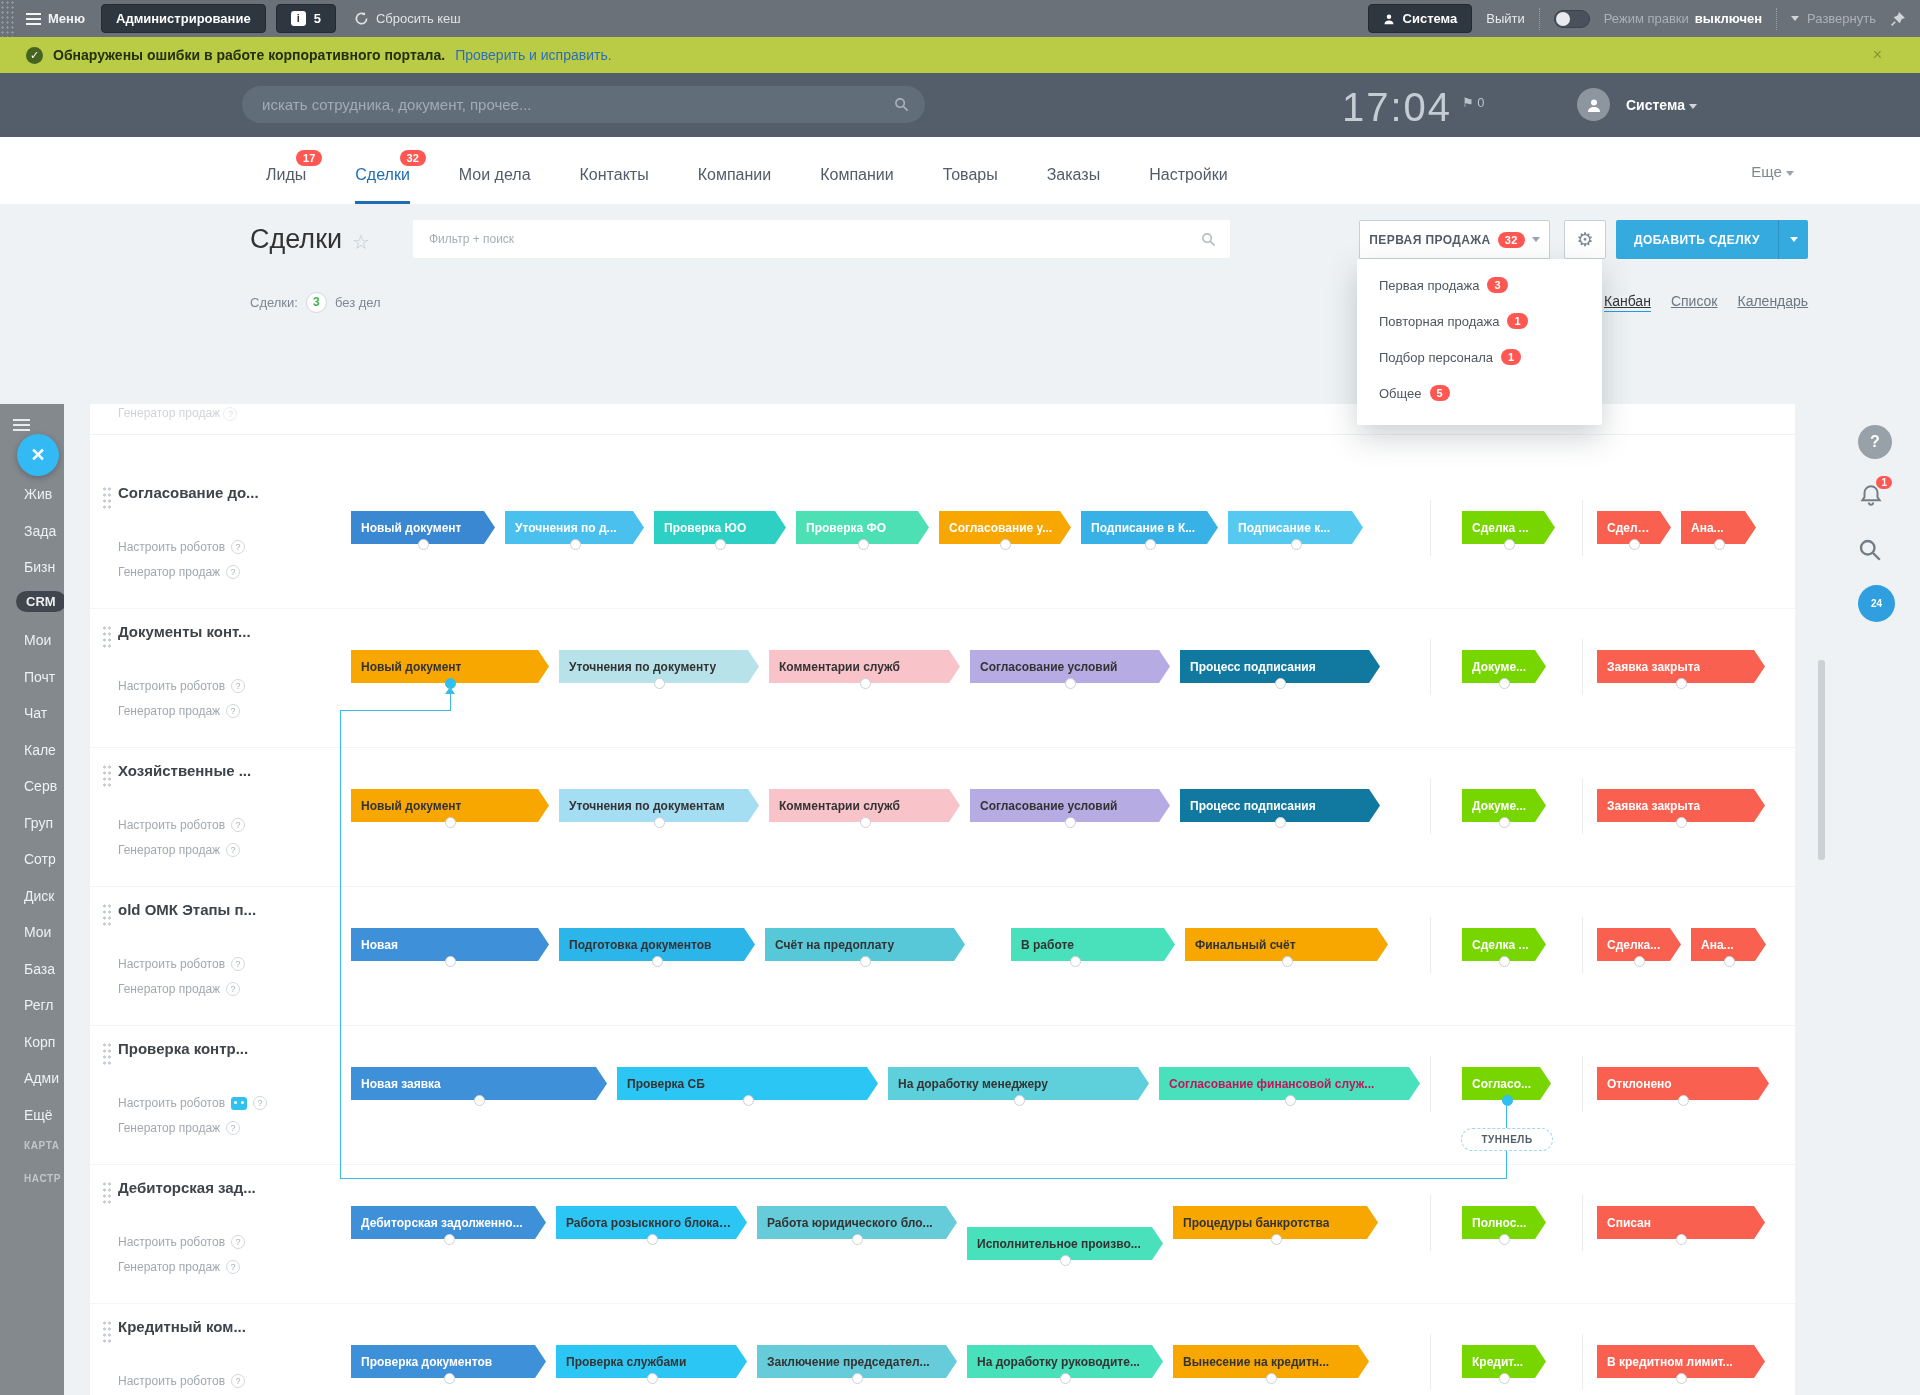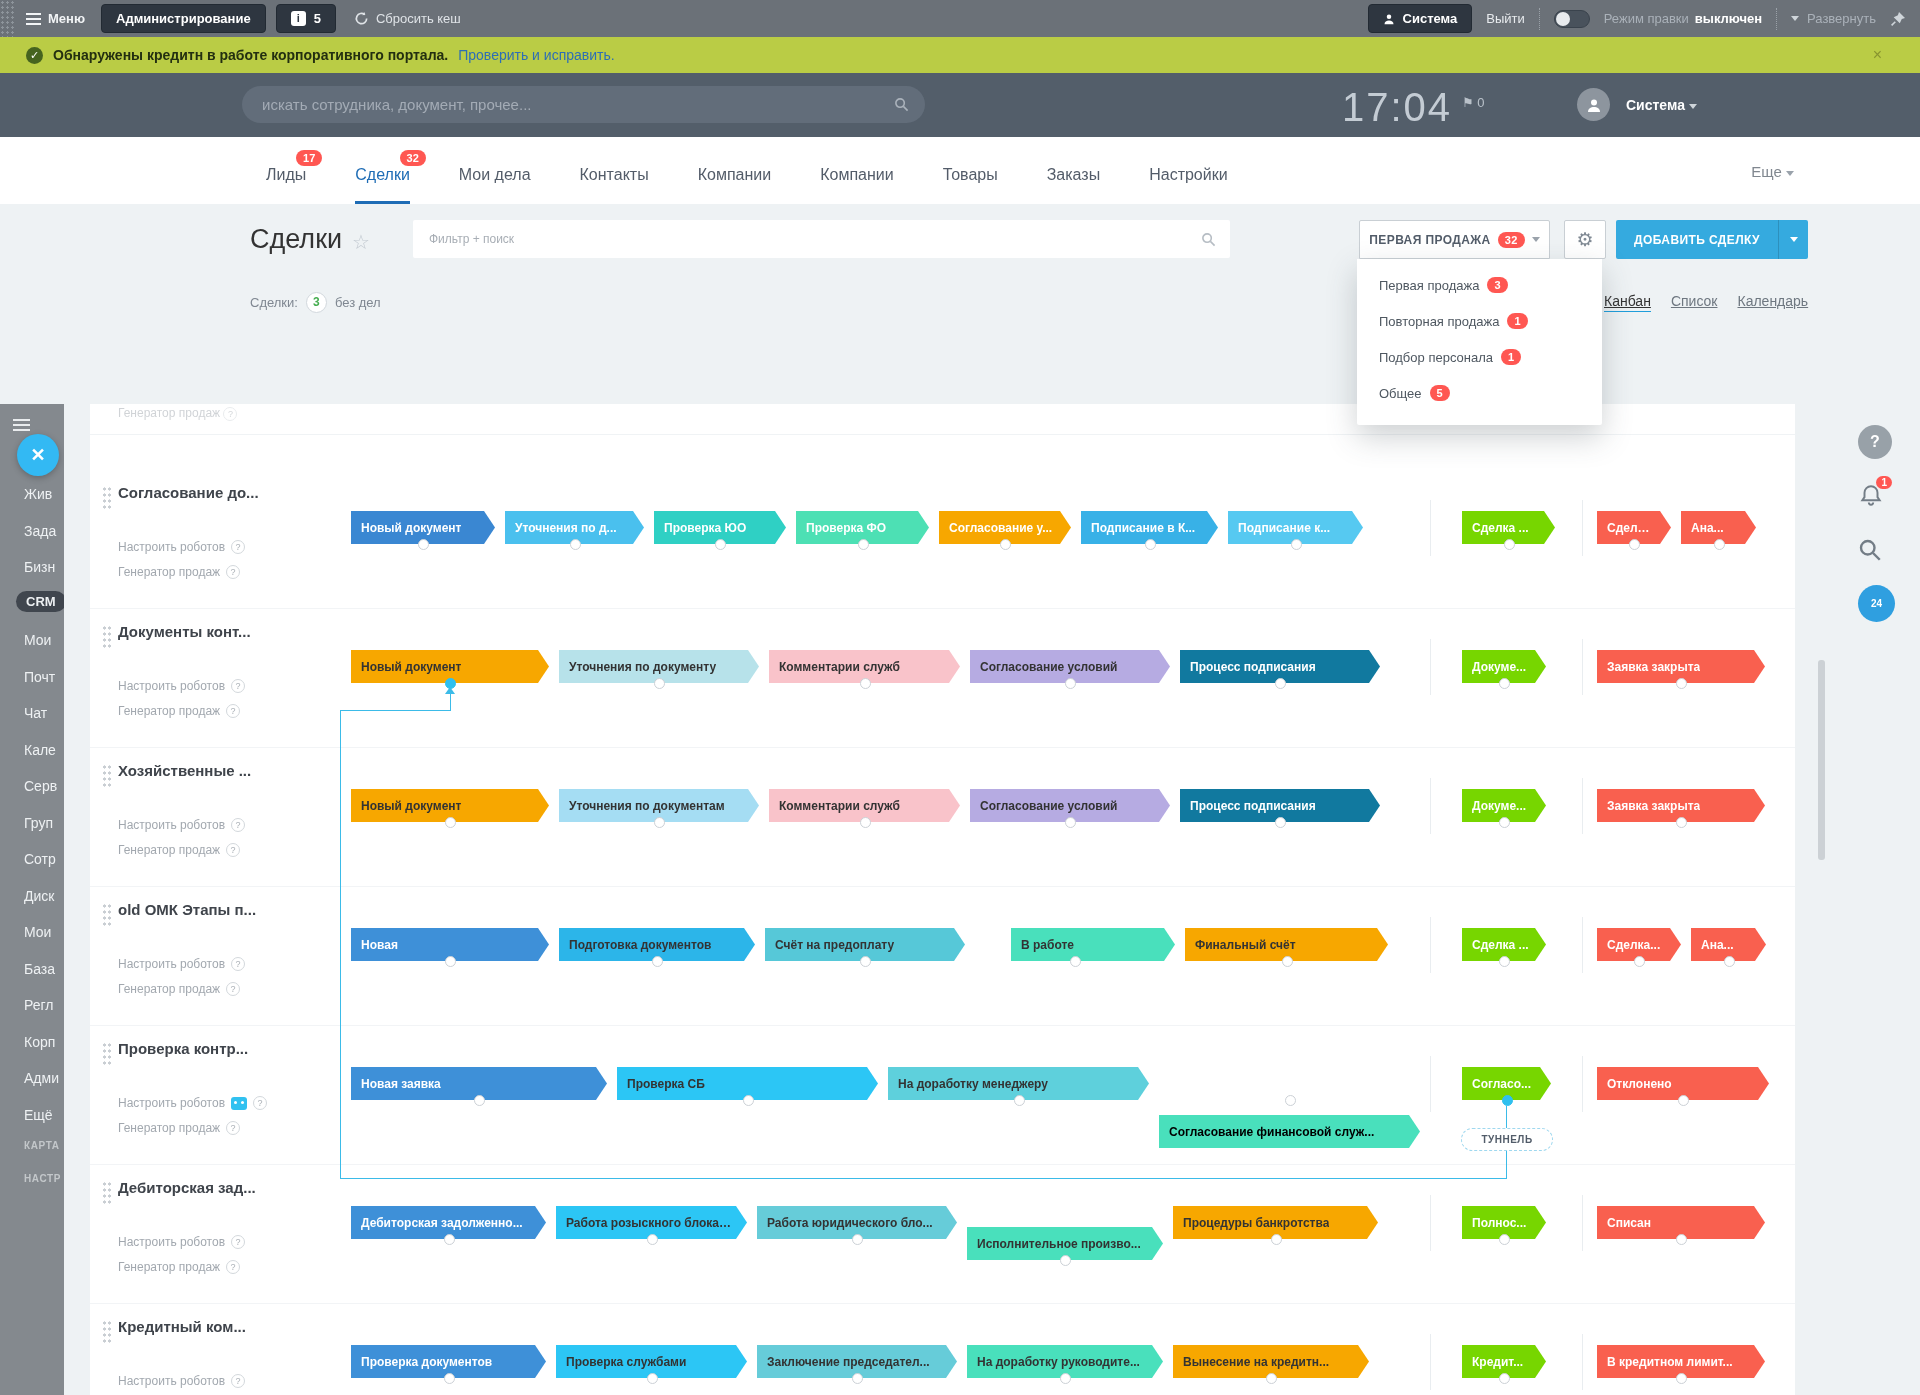--- a/index.html
+++ b/index.html
@@ -162,21 +162,21 @@
     <span class="dim" style="margin-left:-6px;">Развернуть</span>
     <svg width="16" height="16" viewBox="0 0 16 16">
         <path d="M9 1l6 6-3.2 1.1-2 4.2-6.1-6.1 4.2-2z" fill="#cfd5da"></path>
         <path d="M5.3 10.7L1.6 14.4" stroke="#cfd5da" stroke-width="1.6"></path>
       </svg>
   </div>
 </div>
 
 <div class="alert">
   <span class="check-ic">✓</span>
-  <span class="alert-text">Обнаружены кредитн в работе корпоративного портала.</span>
+  <span class="alert-text">Обнаружены ошибки в работе корпоративного портала.</span>
   <a class="alert-link">Проверить и исправить.</a>
   <span class="alert-close">×</span>
 </div>
 
 <div class="header">
   <div class="hsearch">
     <input type="text" placeholder="искать сотрудника, документ, прочее..." style="">
     <svg class="mag" viewBox="0 0 16 16">
         <circle cx="6.5" cy="6.5" r="4.5" fill="none" stroke="#aab2bb" stroke-width="1.7"></circle>
         <path d="M10 10l4.5 4.5" stroke="#aab2bb" stroke-width="1.7"></path>
@@ -594,21 +594,21 @@
             </div>
             <div class="stage-handle"></div>
           </div>
           <div class="stage" style="width: 261px;">
             <div class="stage-arrow" style="background: rgb(94, 208, 220); color: rgb(51, 51, 51);">
               <span class="stage-label">На доработку менеджеру</span>
             </div>
             <div class="stage-handle"></div>
           </div>
           <div class="stage" style="width: 261px;">
-            <div class="stage-arrow" style="background: rgb(73, 224, 188); color: #000000; margin-top: 48px;">
+            <div class="stage-arrow" style="background: rgb(73, 224, 188); color: #be185d;">
               <span class="stage-label">Согласование финансовой служ...</span>
             </div>
             <div class="stage-handle"></div>
           </div>
         </div>
         <div class="gdiv" style="left: 1340px;"></div>
         <div class="grp g-ok">
           <div class="stage" style="width: 89px;">
             <div class="stage-arrow" style="background: rgb(119, 214, 0); color: rgb(255, 255, 255);">
               <span class="stage-label">Согласо...</span>

